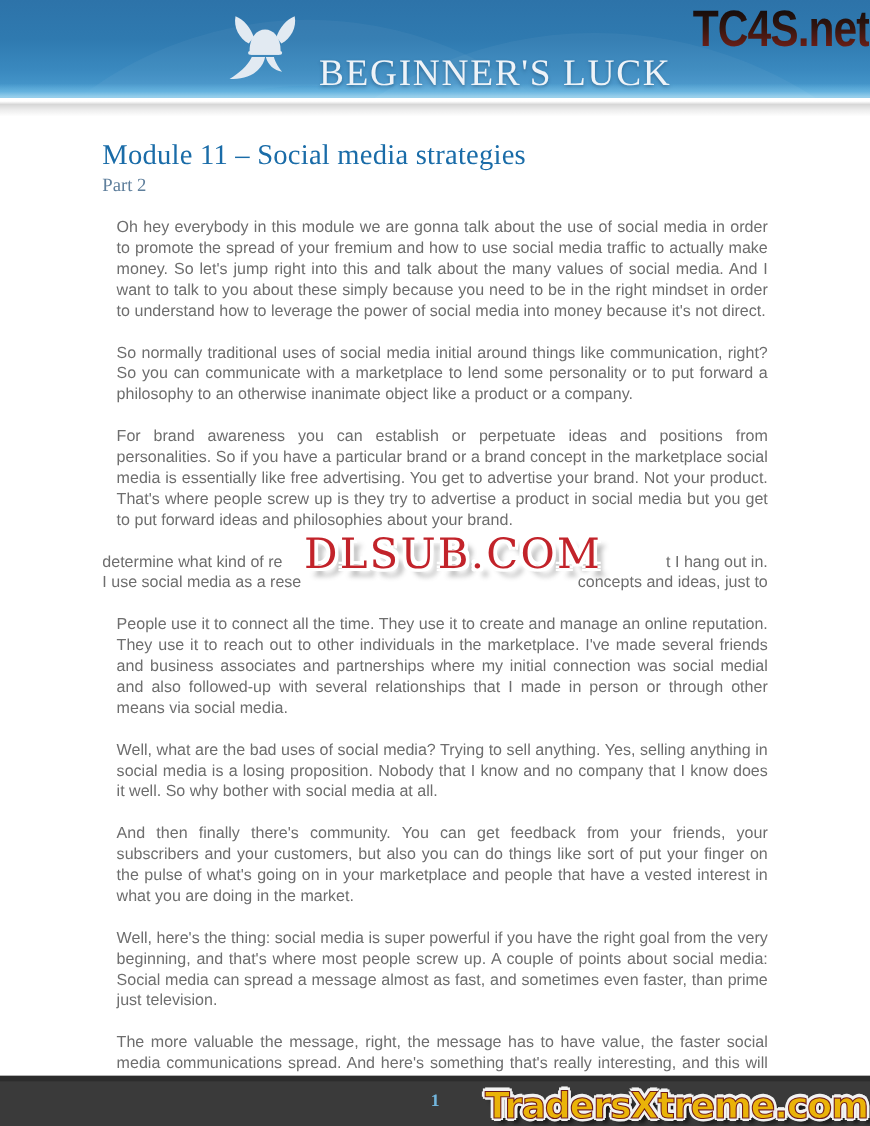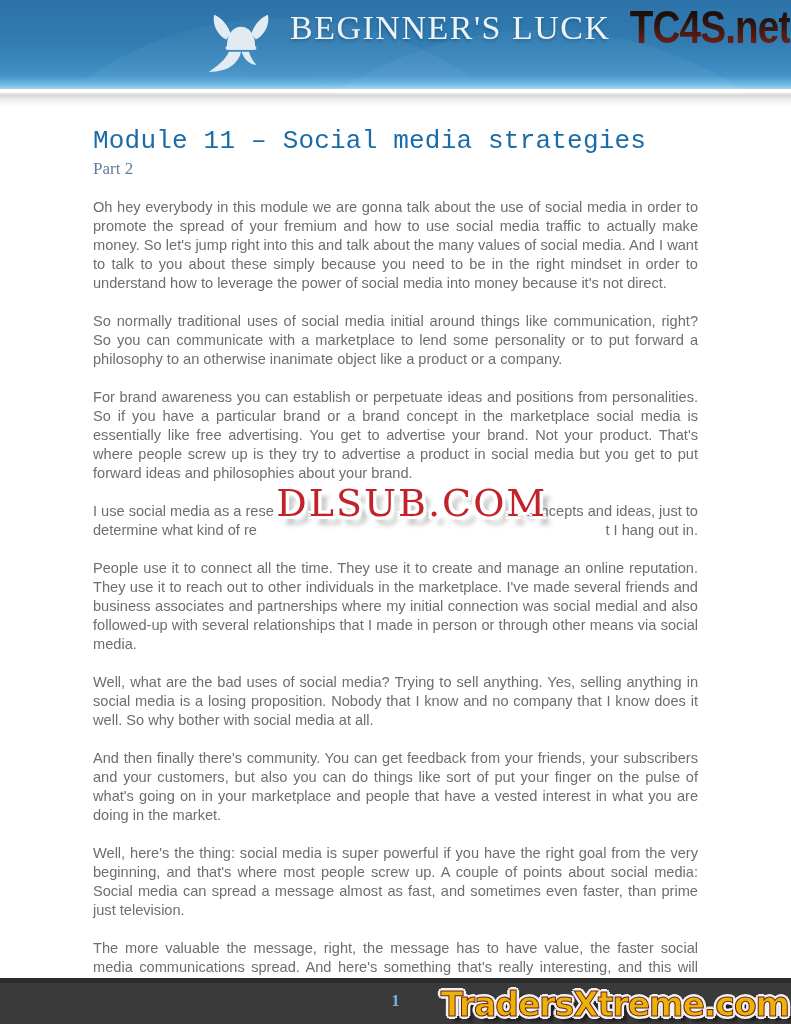--- a/index.html
+++ b/index.html
@@ -26,21 +26,21 @@
     border: 60px solid rgba(255,255,255,0.045);
   }
   .header::before { width: 560px; height: 560px; left: -60px; top: 18px; }
   .header::after  { width: 620px; height: 620px; right: -120px; top: 30px; }
   .header-glow {
     position: absolute; left: 0; bottom: 0; width: 100%; height: 13px;
     background: linear-gradient(180deg, rgba(108,188,232,0) 0%, rgba(104,181,224,0.9) 55%, #9fd4ee 100%);
   }
   .brand {
     position: absolute; left: 204px; top: 9px;
-    display: flex; align-items: flex-start; gap: 12px;
+    display: flex; align-items: flex-end; gap: 12px;
   }
   .brand svg { width: 74px; height: 72px; }
   .brand-name {
     font-family: "Liberation Serif", serif;
     font-size: 34px; letter-spacing: 1.5px;
     color: #eef3f8;
     text-shadow: 0 2px 3px rgba(10,40,70,0.35);
     white-space: nowrap;
   }
   .tc4s {
@@ -57,39 +57,40 @@
   
   .header-sep {
     height: 17px;
     background: linear-gradient(180deg, #ffffff 0px, #ffffff 3px, #d7d7d7 6px, #ededed 11px, #ffffff 17px);
   }
 
   
   .content { padding: 0 93px; }
   .title {
     margin-top: 20px;
-    font-family: Liberation Mono, monospace;
+    font-family: Liberation Serif, serif;
     font-weight: normal;
     font-size: 26px;
     color: #1a6ca8;
     letter-spacing: 0.2px;
   }
   .subtitle {
     margin-top: 3px;
     font-family: "Liberation Serif", serif;
     font-weight: normal;
     font-size: 17px;
     color: #5f7f9c;
   }
   .body-text p {
     margin-top: 19px;
     font-size: 14.6px;
     line-height: 19px;
     color: #6e6e6e;
     text-align: justify;
+    margin-left: 13px;
   }
 
   
   .obscured {
     position: relative;
     margin-top: 19px;
     font-size: 14.6px; line-height: 19px; color: #6e6e6e;
   }
   .obscured .frag-line { display: flex; justify-content: space-between; }
   .dlsub {
@@ -161,26 +162,26 @@
   <h1 class="title">Module 11 – Social media strategies</h1>
   <h2 class="subtitle">Part 2</h2>
 
   <div class="body-text">
     <p>Oh hey everybody in this module we are gonna talk about the use of social media in order to promote the spread of your fremium and how to use social media traffic to actually make money. So let's jump right into this and talk about the many values of social media. And I want to talk to you about these simply because you need to be in the right mindset in order to understand how to leverage the power of social media into money because it's not direct.</p>
     <p>So normally traditional uses of social media initial around things like communication, right? So you can communicate with a marketplace to lend some personality or to put forward a philosophy to an otherwise inanimate object like a product or a company.</p>
     <p>For brand awareness you can establish or perpetuate ideas and positions from personalities. So if you have a particular brand or a brand concept in the marketplace social media is essentially like free advertising. You get to advertise your brand. Not your product. That's where people screw up is they try to advertise a product in social media but you get to put forward ideas and philosophies about your brand.</p>
 
     <div class="obscured">
       <div class="frag-line">
+        <span>determine what kind of re</span>
+        <span>t I hang out in.</span>
+      </div>
+      <div class="frag-line">
         <span>I use social media as a rese</span>
         <span>concepts and ideas, just to</span>
-      </div>
-      <div class="frag-line">
-        <span>determine what kind of re</span>
-        <span>t I hang out in.</span>
       </div>
       <div class="dlsub">DLSUB.COM</div>
     </div>
 
     <p>People use it to connect all the time. They use it to create and manage an online reputation. They use it to reach out to other individuals in the marketplace. I've made several friends and business associates and partnerships where my initial connection was social medial and also followed-up with several relationships that I made in person or through other means via social media.</p>
     <p>Well, what are the bad uses of social media? Trying to sell anything. Yes, selling anything in social media is a losing proposition. Nobody that I know and no company that I know does it well. So why bother with social media at all.</p>
     <p>And then finally there's community. You can get feedback from your friends, your subscribers and your customers, but also you can do things like sort of put your finger on the pulse of what's going on in your marketplace and people that have a vested interest in what you are doing in the market.</p>
     <p>Well, here's the thing: social media is super powerful if you have the right goal from the very beginning, and that's where most people screw up. A couple of points about social media: Social media can spread a message almost as fast, and sometimes even faster, than prime just television.</p>
     <p>The more valuable the message, right, the message has to have value, the faster social media communications spread. And here's something that's really interesting, and this will help with this perspective. According to a Pew survey, this is why people use social media.</p>
   </div>

